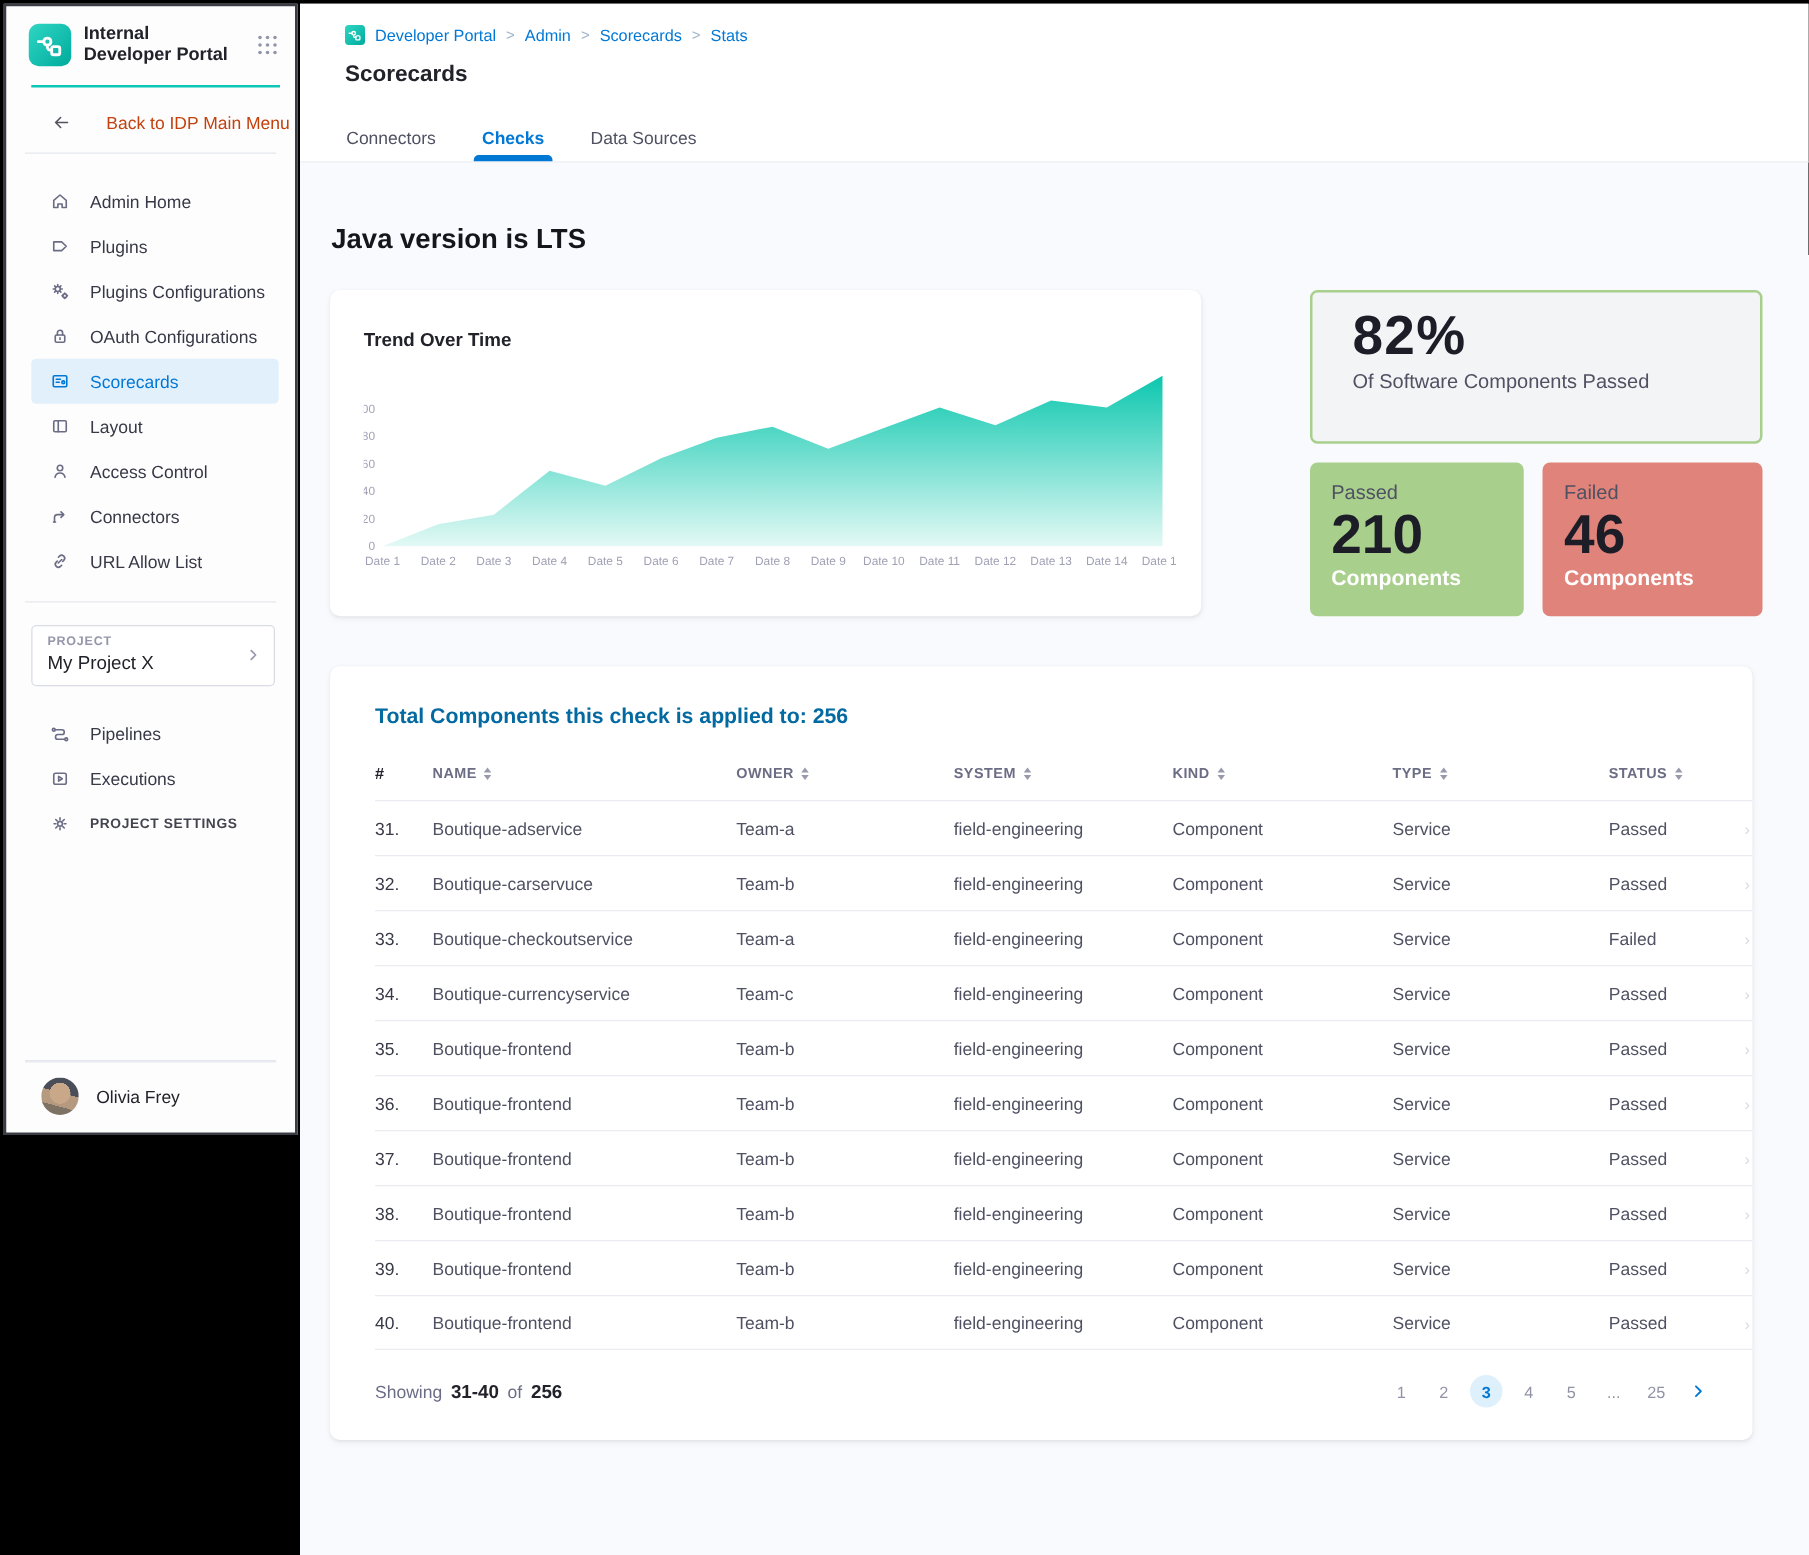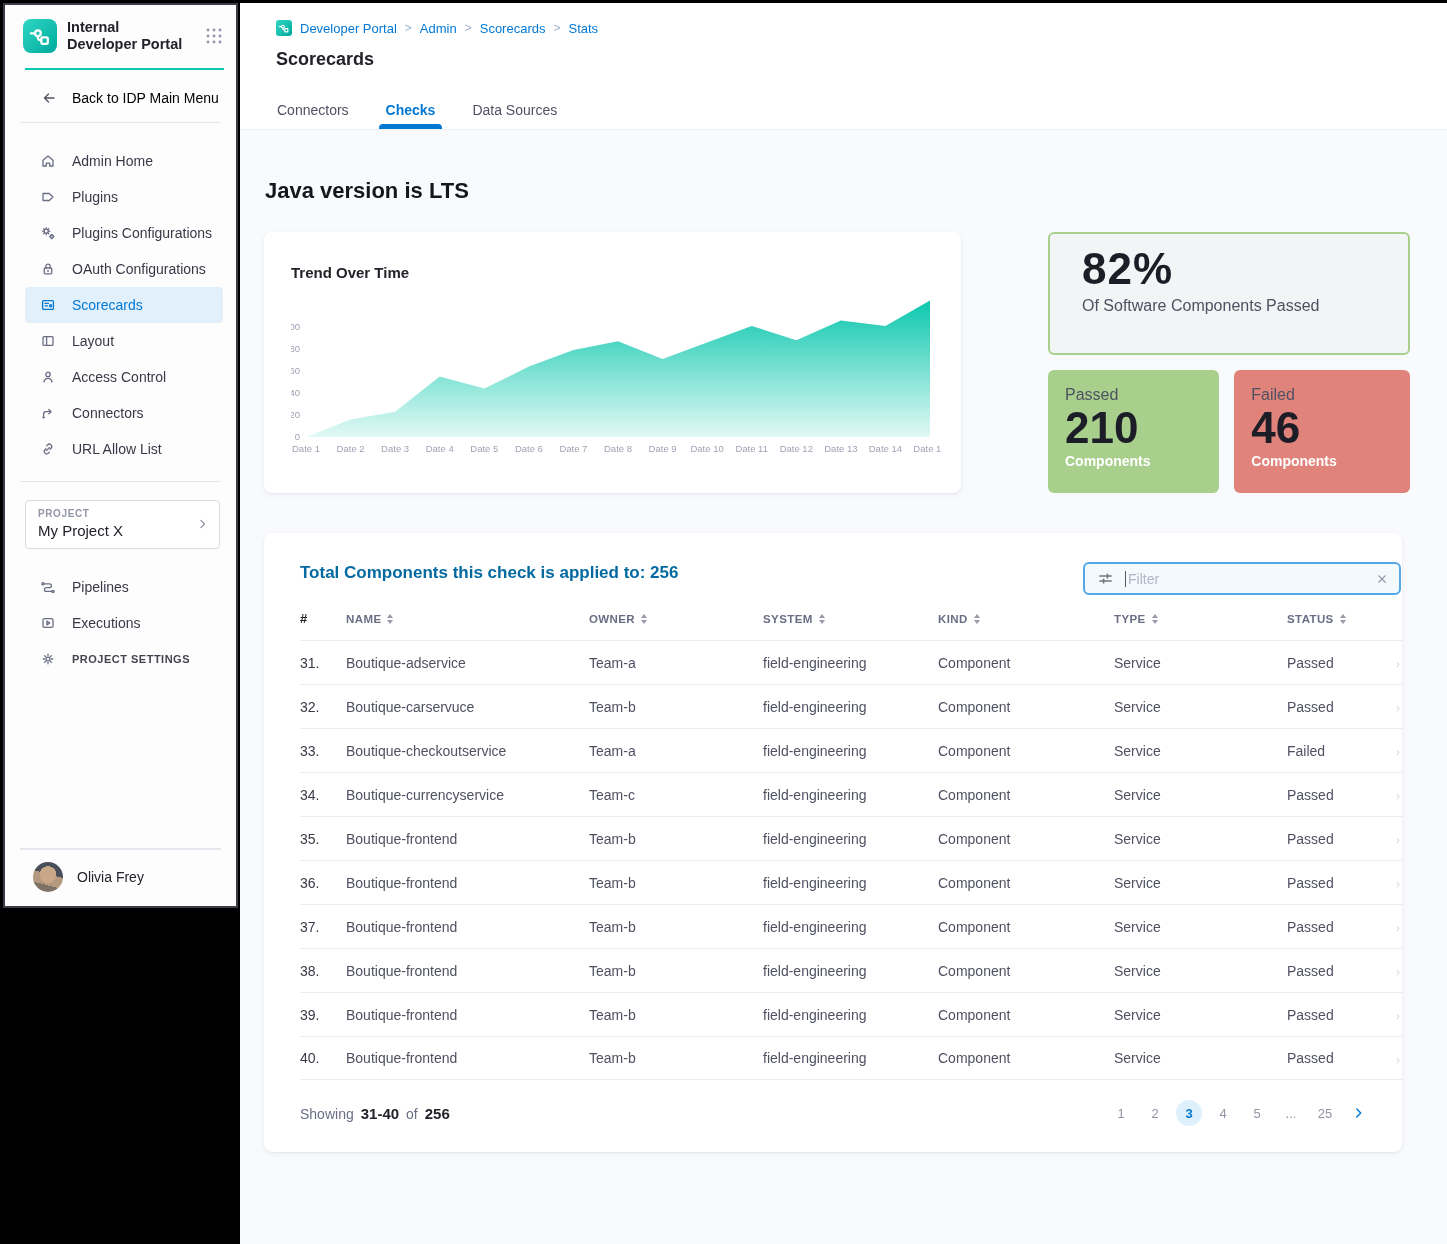--- a/index.html
+++ b/index.html
@@ -9,21 +9,21 @@
   
   .sidebar{position:absolute;left:3px;top:3px;width:235px;height:905px;background:#fdfdfe;
     border:2px solid #3b3c44;display:flex;flex-direction:column;}
   .brand-row{display:flex;align-items:center;gap:10px;padding:14px 12px 0 18px;}
   .logo-box{width:34px;height:34px;border-radius:8px;background:linear-gradient(135deg,#2fd6c3,#00ab9d);
     display:flex;align-items:center;justify-content:center;color:#fff;flex:none;}
   .logo-box .ic{width:24px;height:24px;display:flex;}
   .brand-text{font-size:14.5px;font-weight:700;color:#22222a;line-height:1.2;}
   .apps-btn{margin-left:auto;width:20px;height:20px;color:#9396ab;cursor:pointer;display:flex;}
   .brand-underline{height:2px;background:linear-gradient(90deg,#0cc7b4,#0cc7b4);margin:14px 12px 0 20px;}
-  .back-row{display:flex;align-items:center;gap:15px;padding:20px 0 16px 36px;font-size:14px;color:#000000;cursor:pointer;}
+  .back-row{display:flex;align-items:center;gap:28px;padding:20px 0 16px 36px;font-size:14px;color:#c2410c;cursor:pointer;}
   .back-row .ic{width:16px;height:16px;color:#52535e;display:flex;}
   .divider{border-top:1px solid #e6e7ee;margin:0 15px;}
   .nav{margin:20px 13px 0 20px;display:flex;flex-direction:column;}
   .nav-item{display:flex;align-items:center;gap:16px;height:36px;padding:0 8px 0 15px;border-radius:4px;
     font-size:14px;color:#383946;cursor:pointer;white-space:nowrap;}
   .nav-item .ic{width:16px;height:16px;color:#6b6d85;flex:none;display:flex;}
   .nav-item.active{background:#e2f0fc;color:#0278d5;}
   .nav-item.active .ic{color:#0278d5;}
   .nav-item.caps span.lbl{font-size:11px;font-weight:700;letter-spacing:.5px;color:#43444f;}
   .project-card{margin:18px 16px 0 20px;border:1px solid #d9dbe5;border-radius:4px;background:#fff;
@@ -69,21 +69,21 @@
   .right-col{margin-left:51px;width:398px;padding-left:36px;}
   .percent-card{height:123px;background:#f3f4f6;border:2px solid #a9cf8d;border-radius:6px;padding:10px 0 0 32px;}
   .percent-value{font-size:44px;font-weight:700;color:#1d1d28;letter-spacing:1px;}
   .percent-caption{font-size:16px;color:#4f5162;margin-top:3px;}
   .pf-row{display:flex;gap:15px;margin-top:15px;}
   .pf-card{height:123px;border-radius:6px;padding:16px 0 0 17px;}
   .pf-card.passed{width:189px;background:#a9cf8d;}
   .pf-card.failed{width:194px;background:#e0837a;}
   .pf-label{font-size:16px;color:#4f5162;}
   .pf-value{font-size:44px;font-weight:700;color:#1d1d28;line-height:1.08;}
-  .pf-caption{font-size:14px;font-weight:600;color:#fff;margin-top:1px;}
+  .pf-caption{font-size:17px;font-weight:600;color:#fff;margin-top:1px;}
 
   
   .table-card{margin-top:40px;width:1138px;padding:30px 0 26px 0;position:relative;margin-bottom:40px;}
   .table-title{margin-left:36px;font-size:17px;font-weight:700;color:#0369a1;}
   .filter-box{position:absolute;right:1px;top:29px;width:318px;height:33px;border:2px solid #55a8e8;border-radius:6px;
     background:#f3fafe;display:flex;align-items:center;padding:0 10px 0 12px;}
   .filter-box .sliders{width:17px;height:17px;color:#74767f;display:flex;flex:none;}
   .caret{width:1px;height:16px;background:#55565f;margin-left:11px;flex:none;}
   .filter-input{flex:1;border:none;outline:none;background:transparent;font-size:14px;color:#22222a;min-width:0;
     font-family:"Liberation Sans","DejaVu Sans",sans-serif;}
@@ -385,35 +385,20 @@
               <div class="pf-value">46</div>
               <div class="pf-caption">Components</div>
             </div>
           </div>
         </div>
       </div>
 
       <div class="card table-card">
         <div class="table-title">Total Components this check is applied to: 256</div>
 
-        <div class="filter-box">
-          <span class="sliders" id="sliders-icon">
-              <svg viewBox="0 0 16 16" width="100%" height="100%" fill="none" stroke="currentColor" stroke-width="1.3" stroke-linecap="round" stroke-linejoin="round">
-                <path d="M2.6 5.6h10.8M2.6 10.4h10.8"></path>
-                <path d="M9.8 4v3.2M6.2 8.8V12" stroke-width="1.6"></path>
-              </svg>
-            </span>
-          <span class="caret"></span>
-          <input class="filter-input" placeholder="Filter" style="">
-          <span class="close" id="close-icon">
-              <svg viewBox="0 0 16 16" width="100%" height="100%" fill="none" stroke="currentColor" stroke-width="1.3" stroke-linecap="round" stroke-linejoin="round">
-                <path d="m4.3 4.3 7.4 7.4M11.7 4.3l-7.4 7.4"></path>
-              </svg>
-            </span>
-        </div>
 
         <div class="thead" id="thead">
             <div class="th hash">
               <span>#</span>
             </div>
             <div class="th">
               <span>NAME</span>
               <span class="sort">
                 <i class="up"></i>
                 <i class="down"></i>

